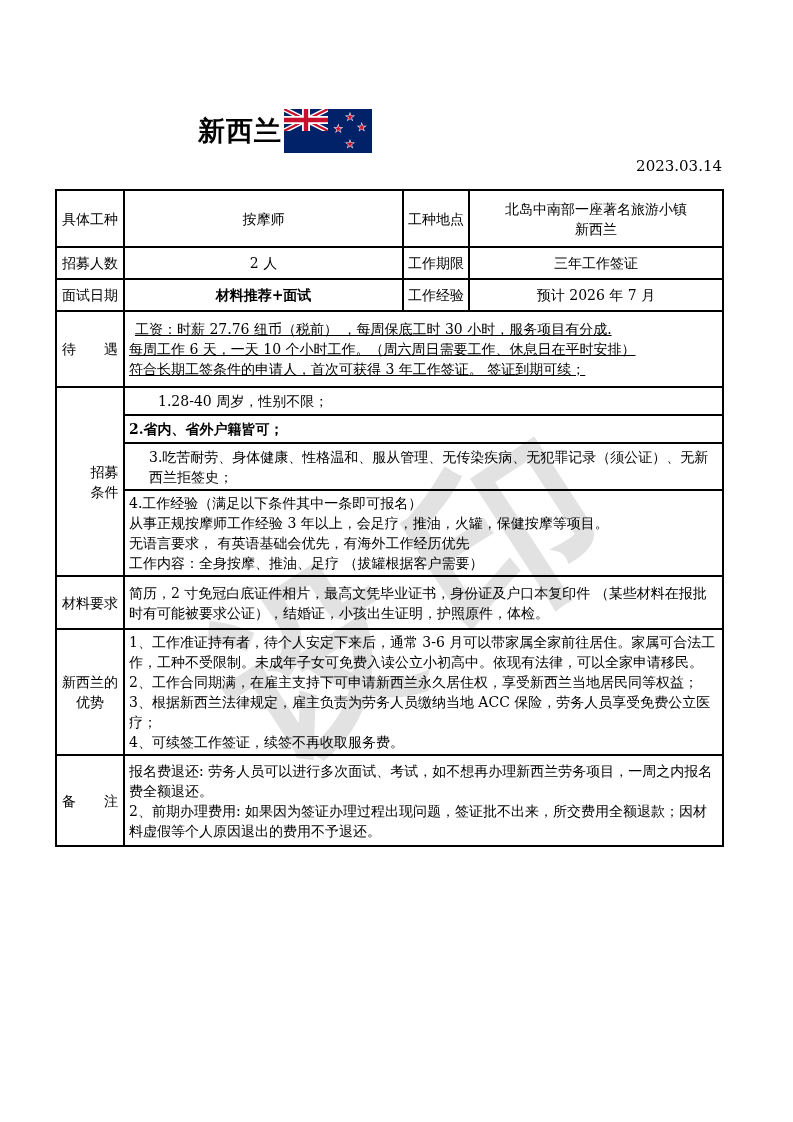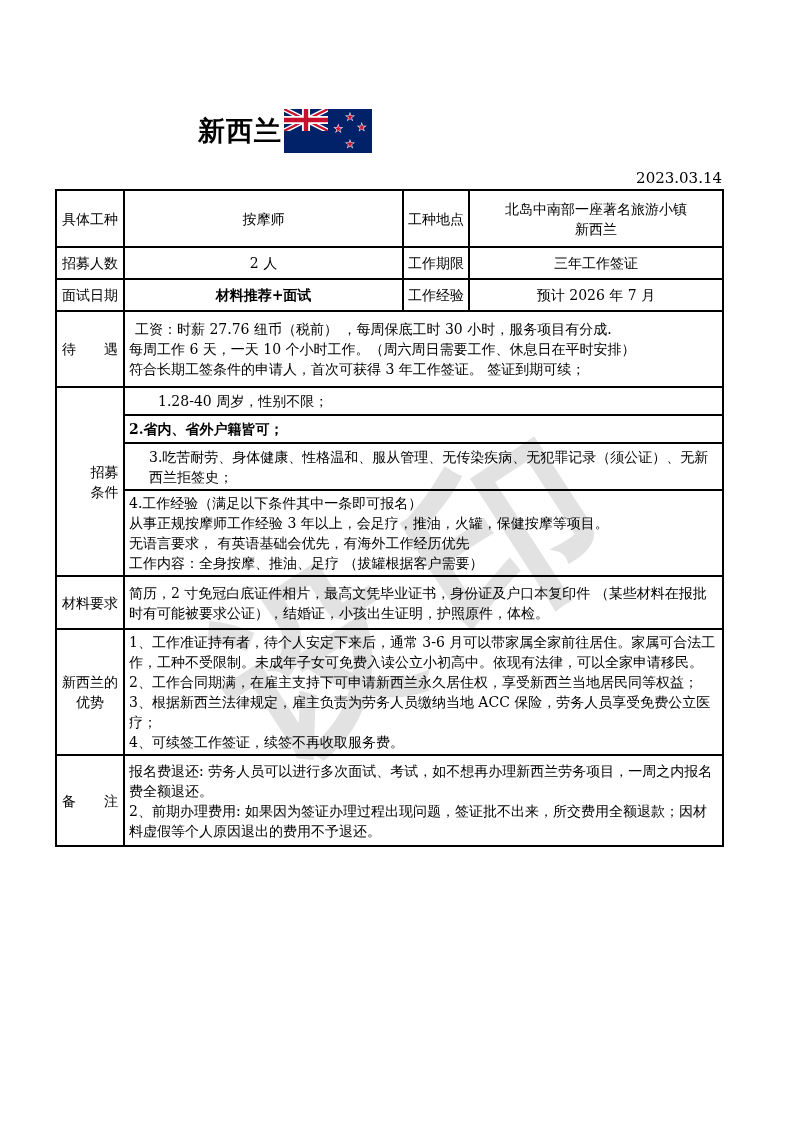--- a/index.html
+++ b/index.html
@@ -37,21 +37,20 @@
     letter-spacing:1px;
   }
   .flag{display:inline-block;width:88px;height:46px;margin:0 2px;line-height:0;}
   .flag svg{display:block;}
   .doc-date{
     position:absolute;
     left:55px;top:157px;width:667px;
     text-align:right;
     font-size:15px;
     z-index:1;
-    margin-top:12px;
   }
   table.rec{
     position:absolute;
     left:55px;top:189px;
     width:667px;
     border-collapse:collapse;
     table-layout:fixed;
     font-size:14px;
     line-height:20px;
     z-index:1;
@@ -62,21 +61,21 @@
     padding:2px 4px;
     vertical-align:middle;
     background:transparent;
     word-break:break-all;
   }
   td.lab{text-align:center;padding:2px 2px;border-radius:6px;}
   td.val{text-align:center;}
   td.content{text-align:left;padding:3px 7px;white-space:pre-wrap;}
   .pre{white-space:pre-line;}
   .bold{font-weight:bold;margin-top:48px;}
-  .indent1{text-indent:6px;}
+  .indent1{text-indent:6px;text-decoration:underline;}
   tr.h-r1 td{height:51px;}
   tr.h-r2 td{height:26px;}
   tr.h-r3 td{height:26px;}
   tr.h-r4 td{height:70px;}
   tr.h-c1 td{height:22px;padding-left:33px;}
   tr.h-c2 td{height:22px;font-weight:bold;}
   tr.h-c3 td{height:41px;padding-left:24px;}
   tr.h-c4 td{height:68px;}
   tr.h-r6 td{height:47px;}
   tr.h-r7 td{height:114px;}

